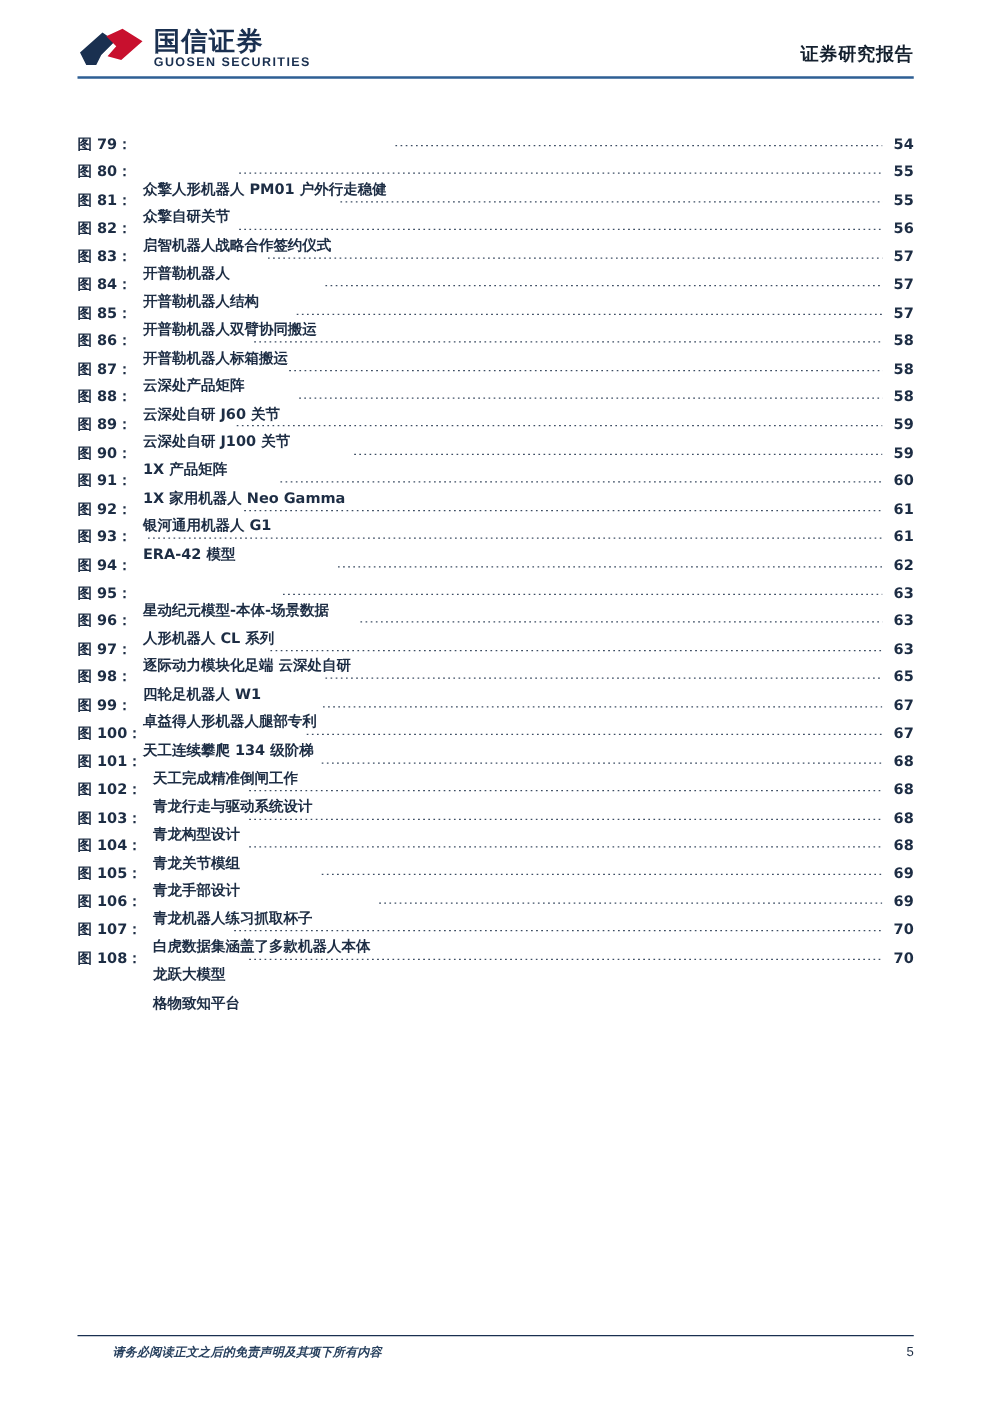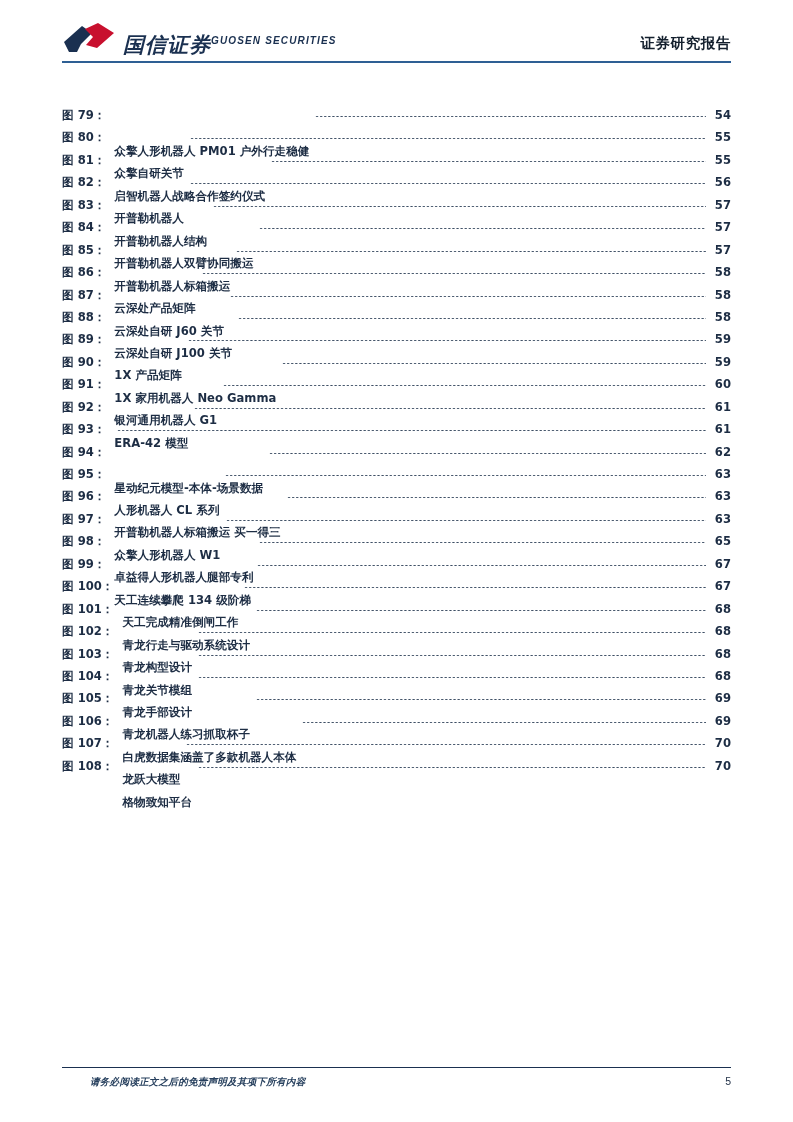--- a/index.html
+++ b/index.html
@@ -51,24 +51,23 @@
 
   .logo-mark {
     width: 54px;
     height: 34px;
     flex: 0 0 auto;
     display: block;
   }
 
   .logo-text {
     display: flex;
-    flex-direction: row;
+    flex-direction: column;
     justify-content: flex-end;
     line-height: 1;
-    font-style: italic;
   }
 
   .logo-cn {
     font-family: "DejaVu Sans", "Liberation Sans", sans-serif;
     font-size: 21px;
     font-weight: bold;
     color: #1a3050;
     letter-spacing: 1px;
     line-height: 1.05;
   }
@@ -323,27 +322,27 @@
         <span class="toc-page">62</span>
       </div>
       <div class="toc-row">
         <span class="toc-label">图 95：</span>
         <span class="toc-title">人形机器人 CL 系列</span>
         <span class="toc-dots"></span>
         <span class="toc-page">63</span>
       </div>
       <div class="toc-row">
         <span class="toc-label">图 96：</span>
-        <span class="toc-title">开普勒机器人标箱搬运 买一得三</span>
+        <span class="toc-title">逐际动力模块化足端 云深处自研</span>
         <span class="toc-dots"></span>
         <span class="toc-page">63</span>
       </div>
       <div class="toc-row">
         <span class="toc-label">图 97：</span>
-        <span class="toc-title">众擎人形机器人 W1</span>
+        <span class="toc-title">四轮足机器人 W1</span>
         <span class="toc-dots"></span>
         <span class="toc-page">63</span>
       </div>
       <div class="toc-row">
         <span class="toc-label">图 98：</span>
         <span class="toc-title">卓益得人形机器人腿部专利</span>
         <span class="toc-dots"></span>
         <span class="toc-page">65</span>
       </div>
       <div class="toc-row">

